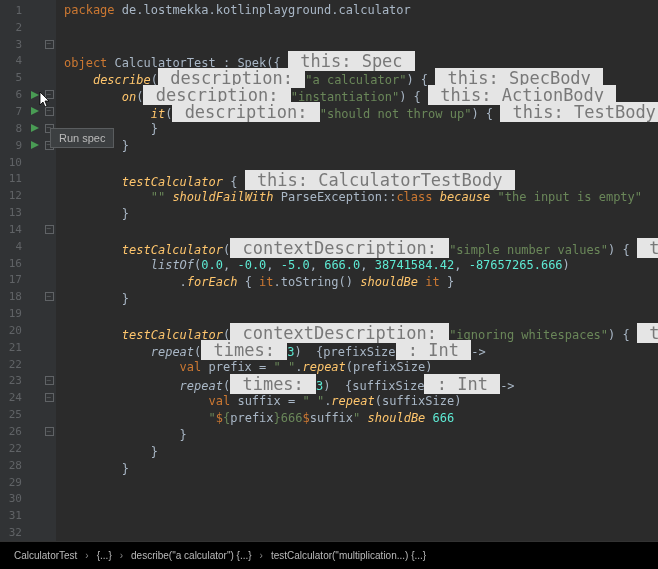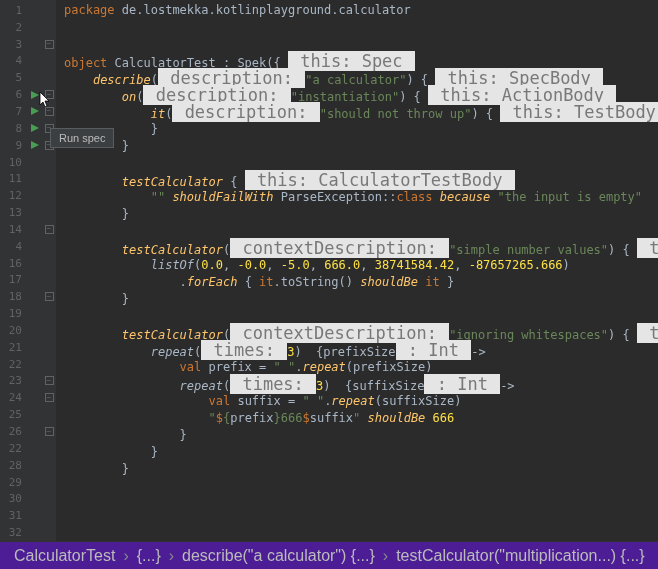--- a/index.html
+++ b/index.html
@@ -69,21 +69,21 @@
     overflow: hidden;
   }
   .code-line {
     height: 17px;
     line-height: 17px;
     white-space: pre;
     padding-left: 8px;
   }
   .kw { color: #cc7832; }
   .str { color: #6a8759; }
-  .num { color: #fde047; }
+  .num { color: #5eead4; }
   .fn { color: #ffc66d; font-style: italic; }
   .ital { font-style: italic; text-align: right; }
   .hint { color: #787878; background: #e5e5e5; font-style: normal; font-size: 17px; padding: 0 2px; }
   .tooltip {
     position: absolute;
     left: 50px;
     top: 100px;
     background: #3c3f41;
     border: 1px solid #5a5d5f;
     color: #bbbbbb;
@@ -95,27 +95,27 @@
   }
   .cursor-icon {
     position: absolute;
     left: 36px;
     top: 90px;
     z-index: 11;
     pointer-events: none;
   }
   .breadcrumbs {
     height: 28px;
-    background: #4c1d95;
+    background: #000000;
     border-top: 1px solid #323232;
     display: flex;
     align-items: center;
     padding-left: 8px;
     font-family: 'Segoe UI', sans-serif;
-    font-size: 16px;
+    font-size: 10px;
     color: #bbbbbb;
     gap: 2px;
   }
   .bc-item { padding: 2px 6px; cursor: pointer; }
   .bc-sep { color: #888; }
 </style>
 </head>
 <body>
 
 <div class="editor-wrap">

